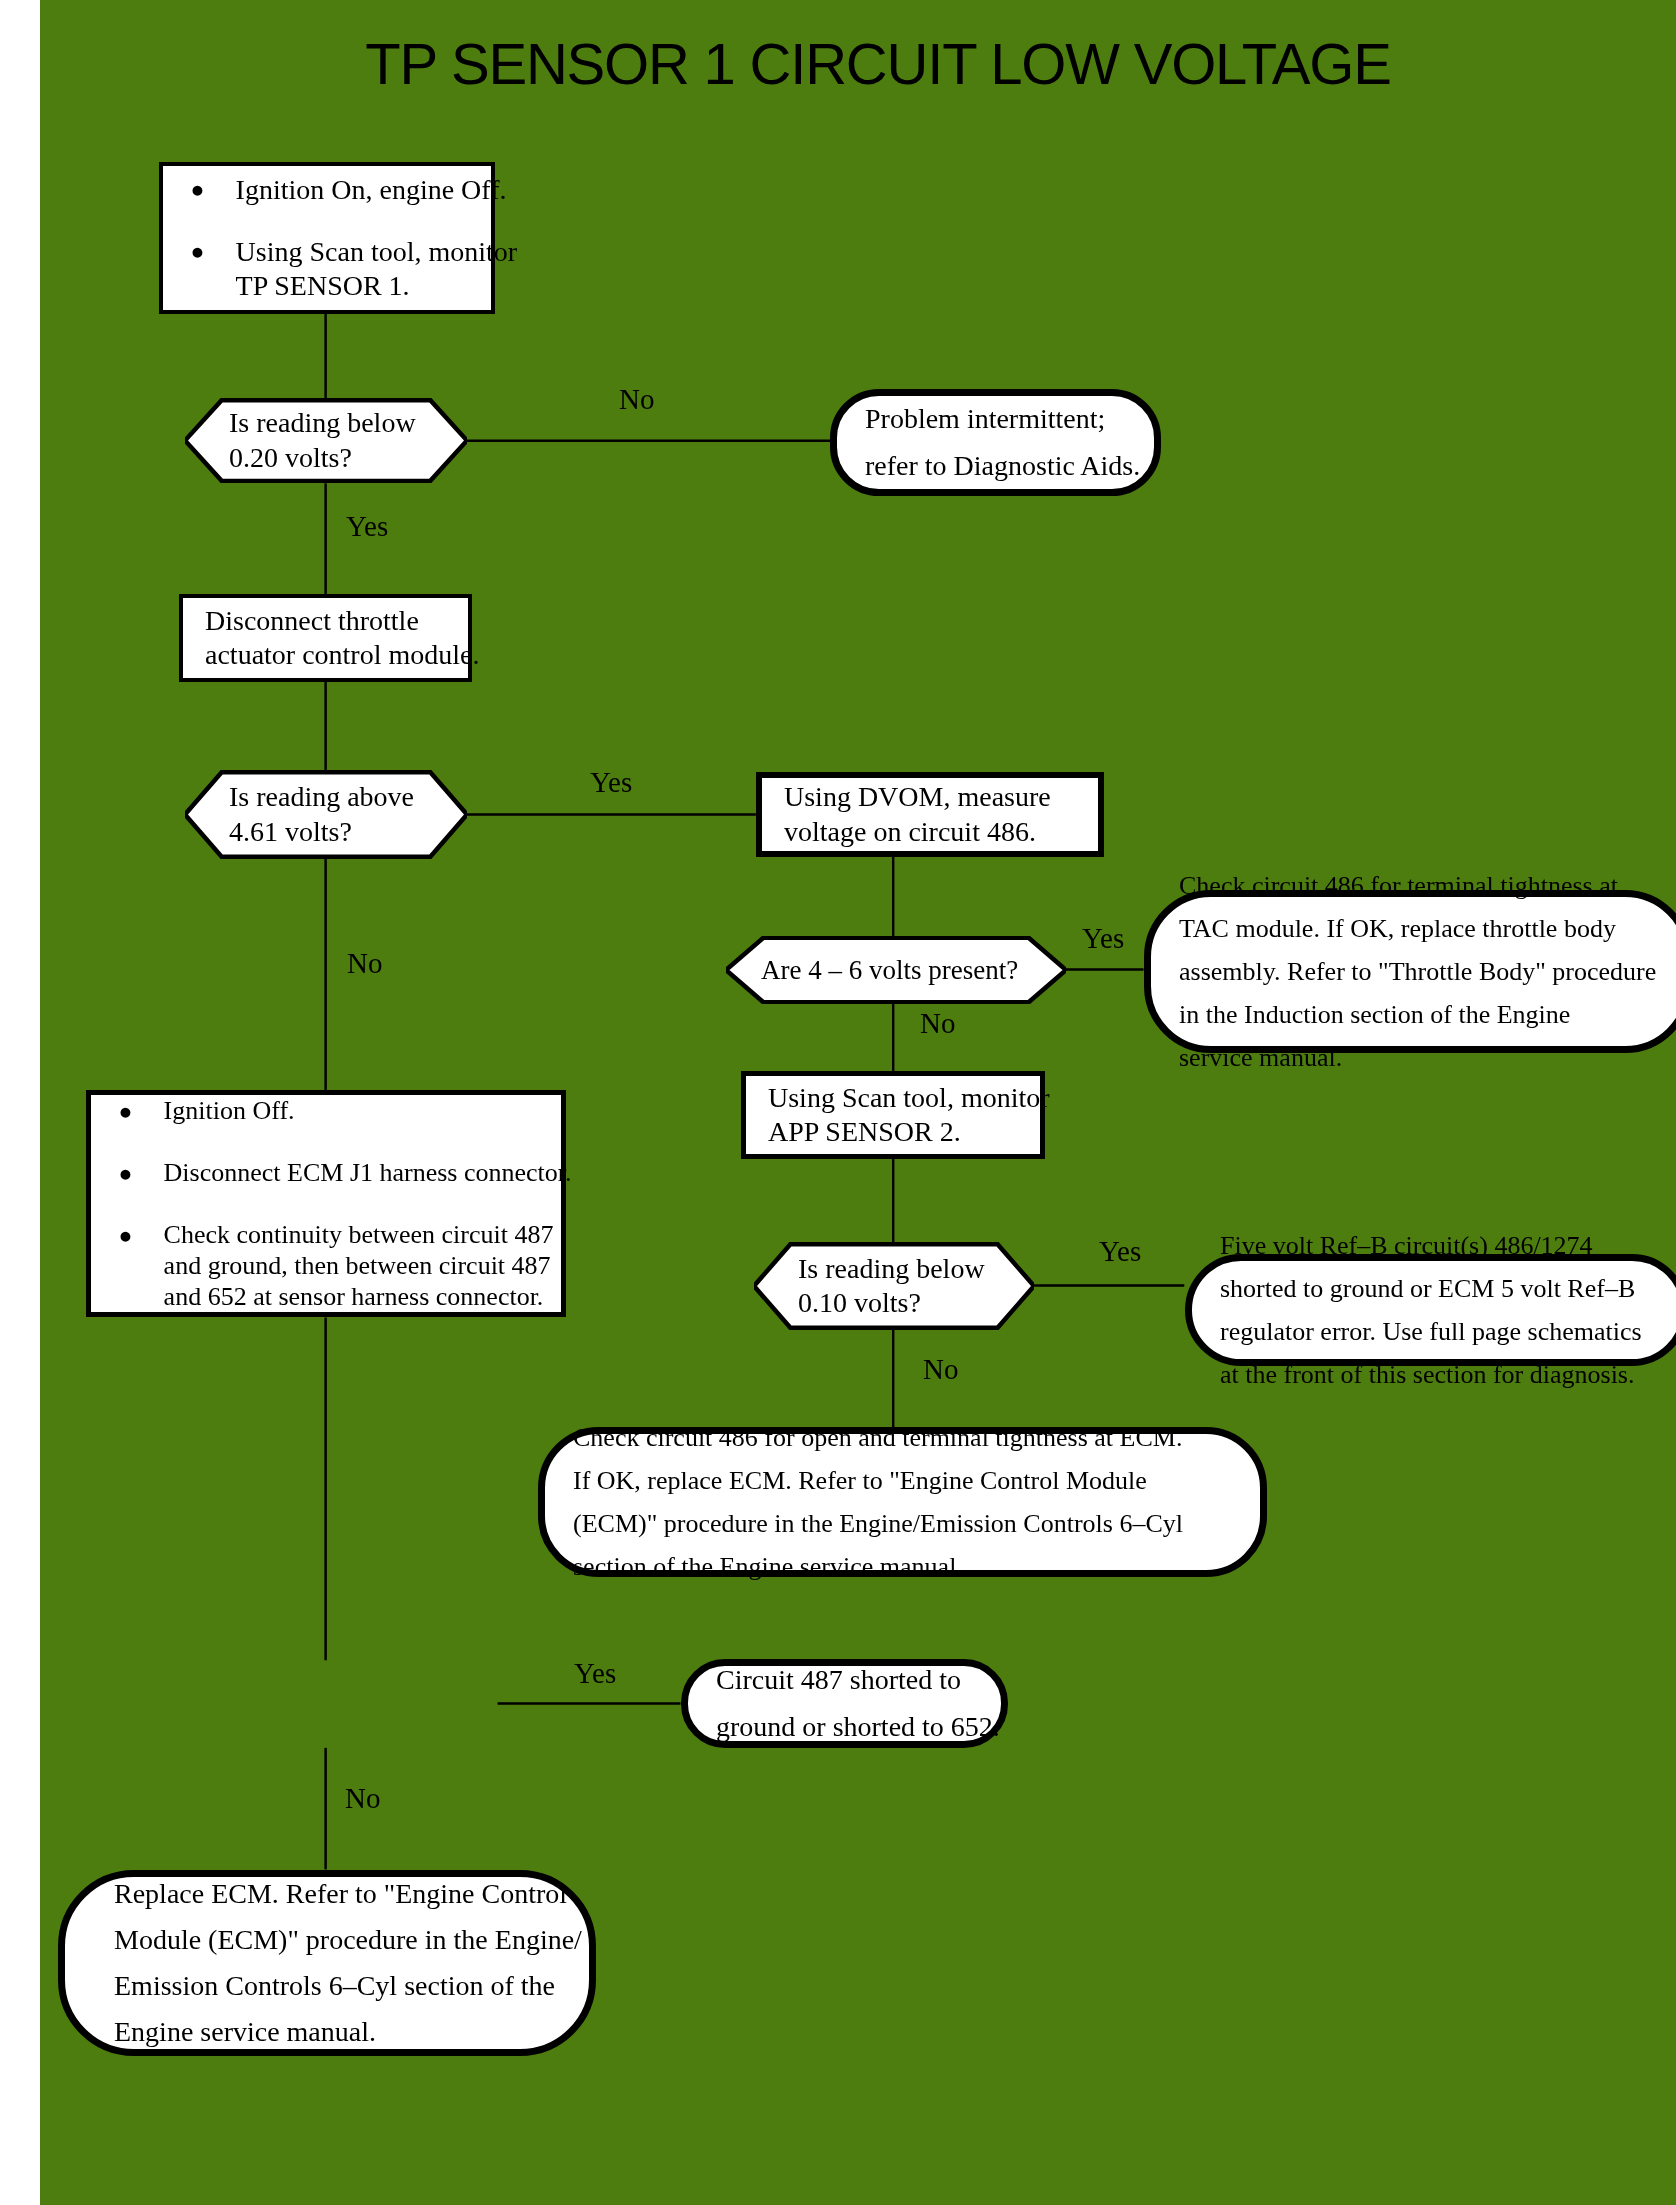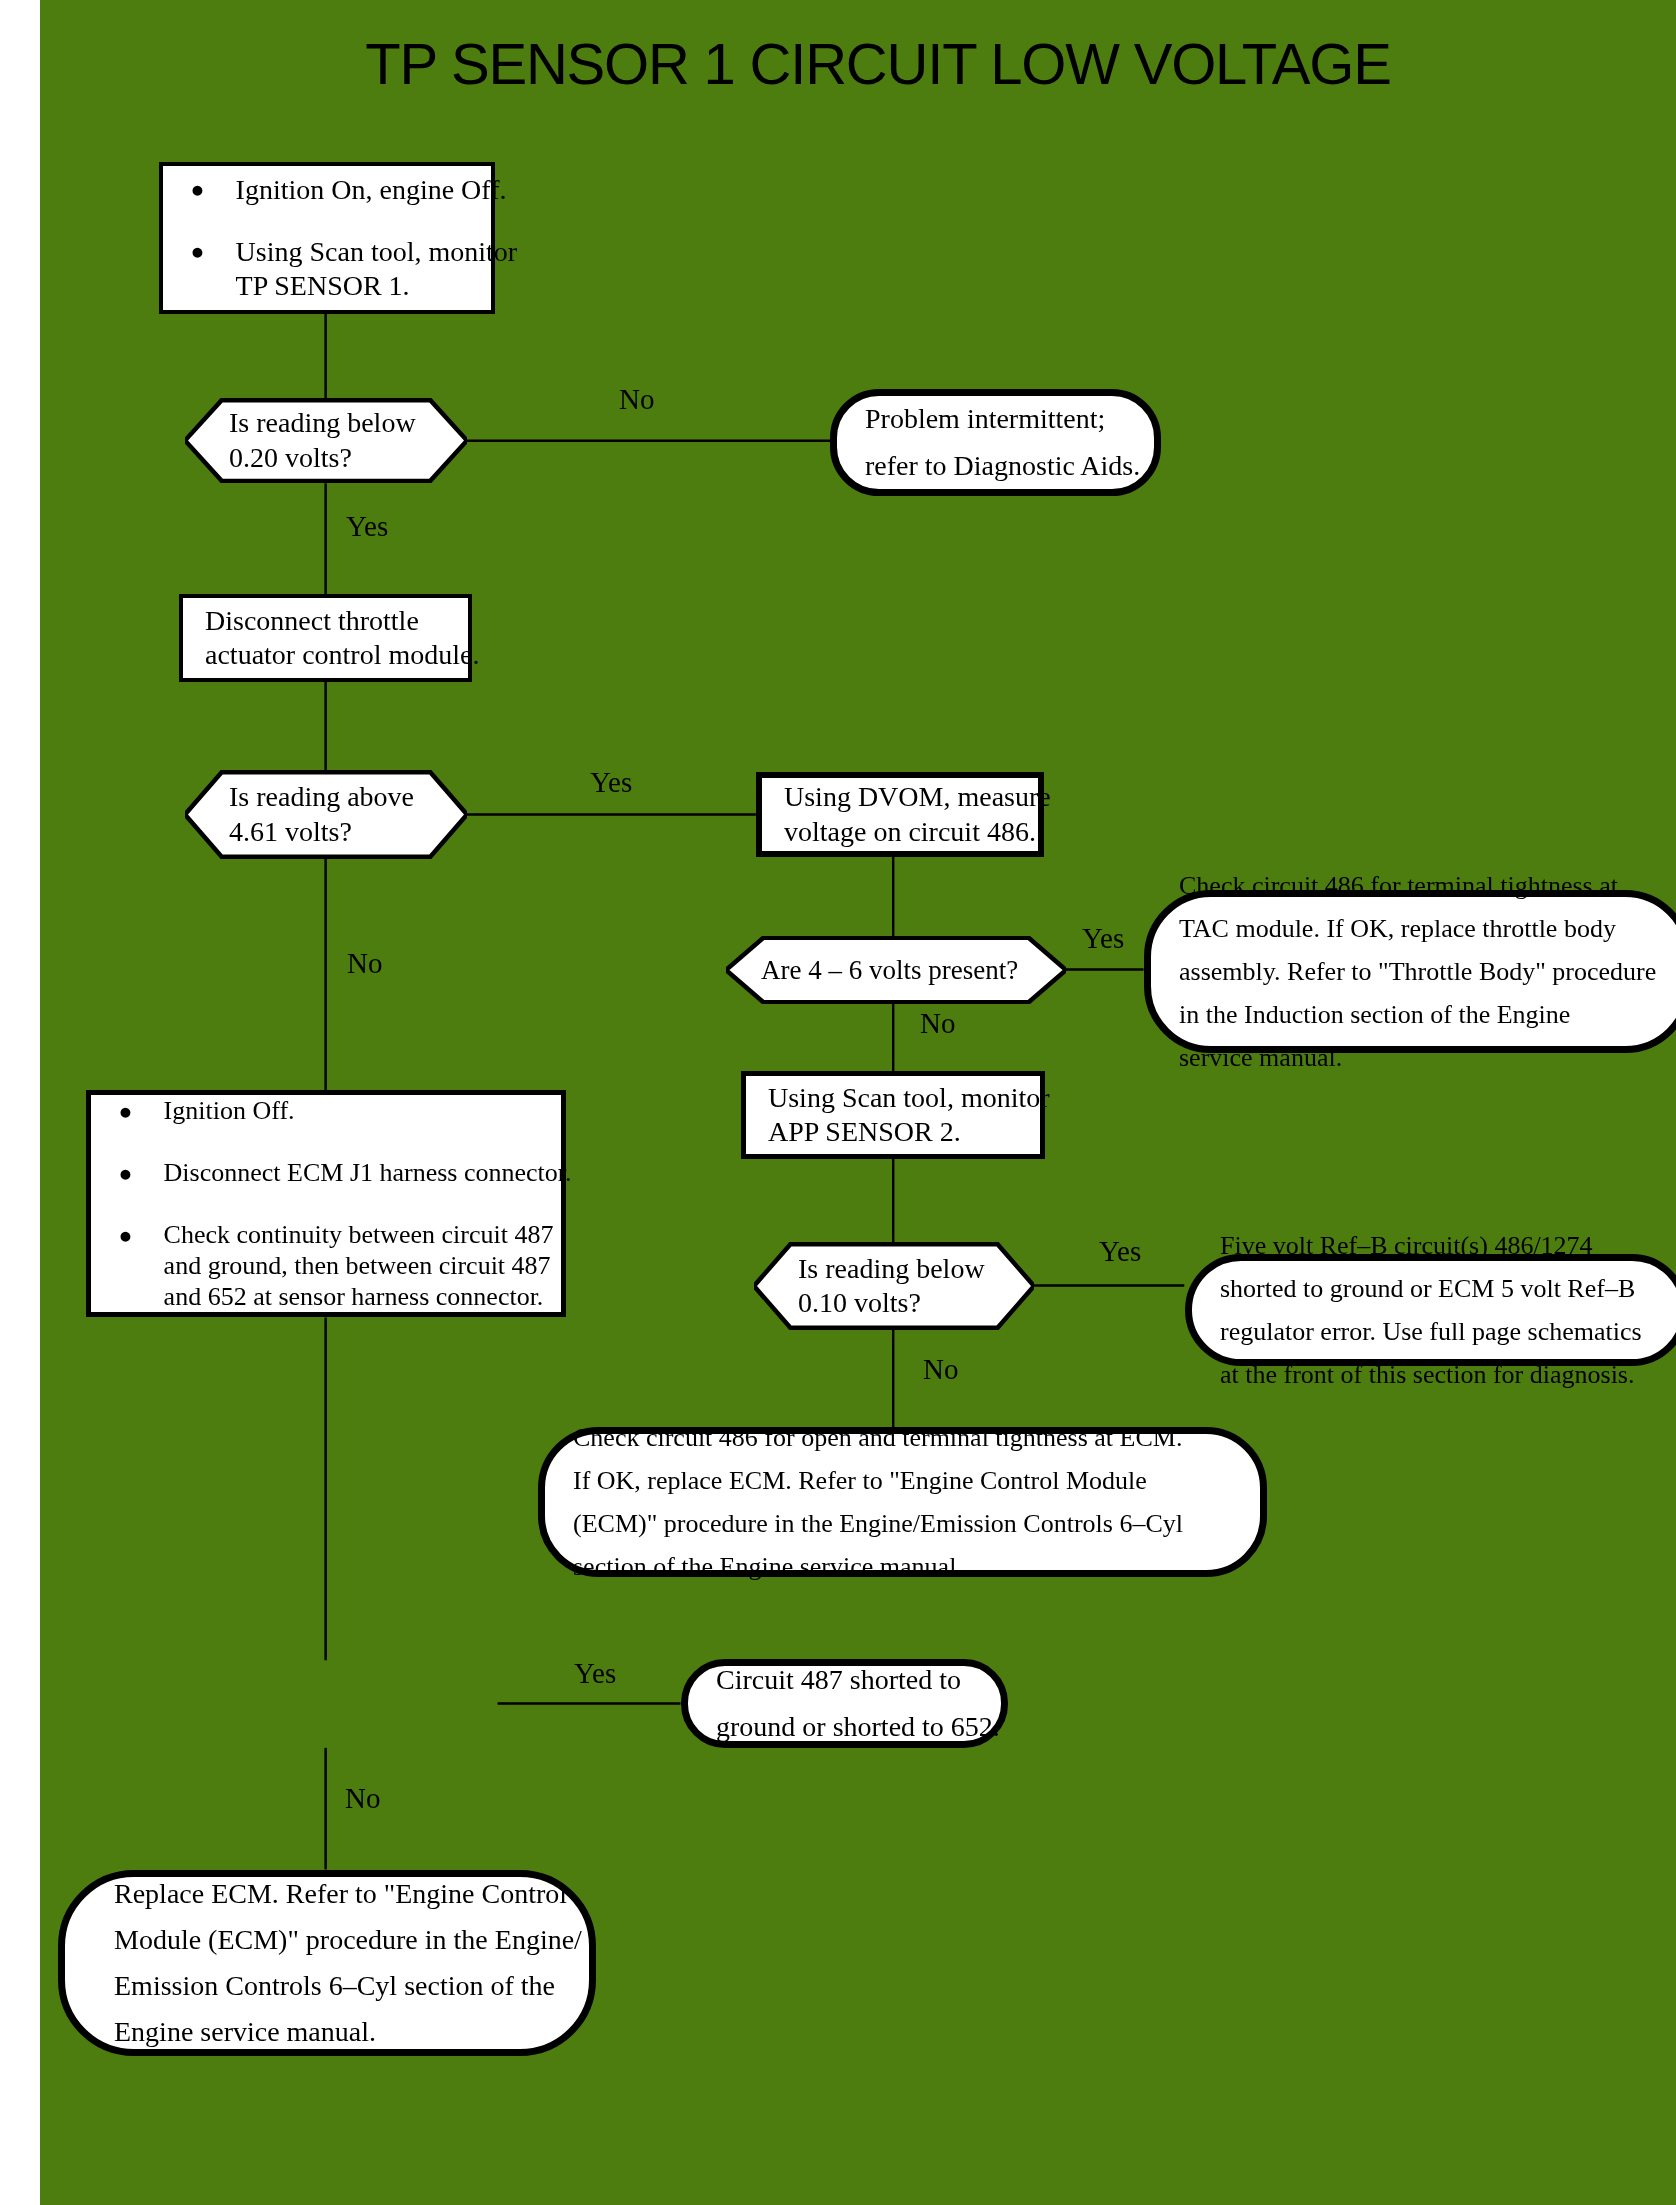--- a/index.html
+++ b/index.html
@@ -105,21 +105,21 @@
       <polygon points="0,30 26,1.5 174,1.5 200,30 174,58.5 26,58.5"></polygon>
     </svg>
     <div class="hex-text">
       <div class="ln">Is reading above</div>
       <div class="ln">4.61 volts?</div>
     </div>
   </div>
 
   <div class="edge-label" style="left:550px; top:767px;">Yes</div>
 
-  <div class="node box" style="left:716px; top:772px; width:288px; height:85px; border-width:6.7px;">
+  <div class="node box" style="left:716px; top:772px; width:348px; height:85px; border-width:6.7px;">
     <div class="ln">Using DVOM, measure</div>
     <div class="ln">voltage on circuit 486.</div>
   </div>
 
   <div class="edge-label" style="left:307px; top:948px;">No</div>
 
   <div class="node hex" style="left:686px; top:936px; width:340px; height:68px;">
     <svg class="shape" viewBox="0 0 200 60" preserveAspectRatio="none">
       <polygon points="0,30 22,1.5 178,1.5 200,30 178,58.5 22,58.5"></polygon>
     </svg>

